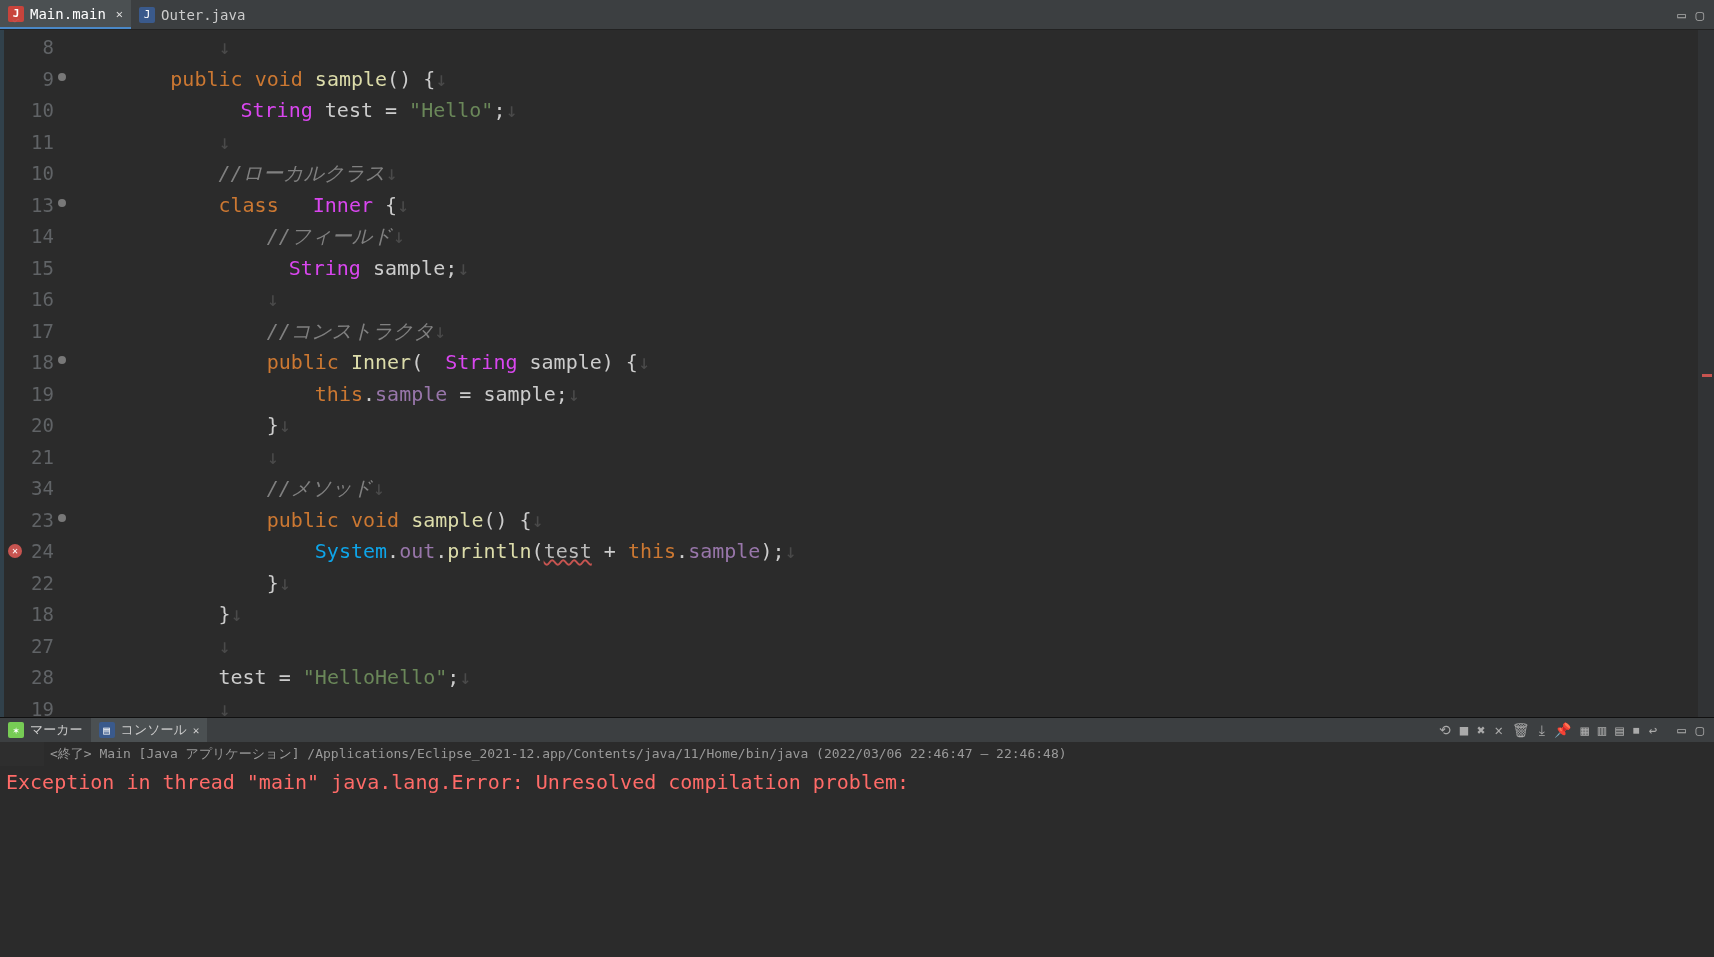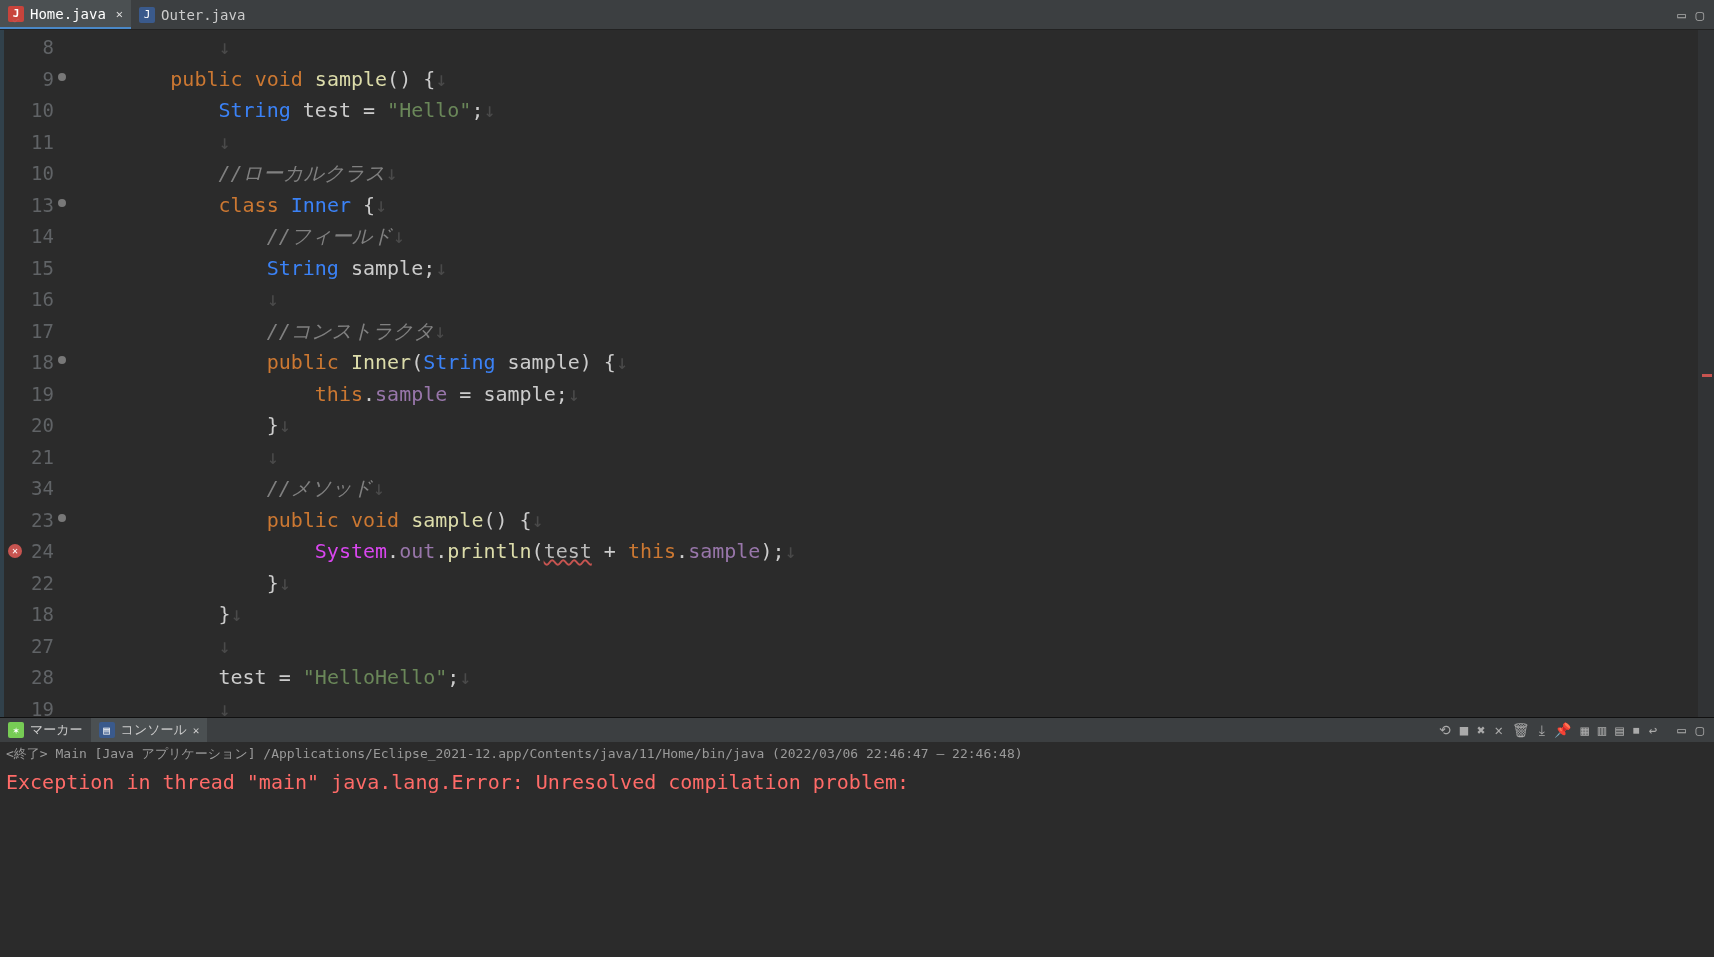--- a/index.html
+++ b/index.html
@@ -95,27 +95,27 @@
   .code {
     flex: 1;
     font-size: 20px;
     line-height: 31.5px;
     padding-top: 2px;
     padding-left: 10px;
     white-space: pre;
   }
   .code .row { height:31.5px; }
   .kw  { color:#cc7832;text-align:right; }
-  .type{ color:#3b82f6; }
+  .type{ color:#d946ef;margin-left:22px; }
   .name{ color:#dcdcaa; }
   .str { color:#6a8759; }
   .cmt { color:#808080;font-style:italic; }
   .op  { color:#cccccc; }
   .field{color:#9876aa;}
-  .sys { color:#d946ef; }
+  .sys { color:#0ea5e9; }
   .err { text-decoration: underline wavy #c75450; }
   .pil { color:#4a4a4a; } 
   .ovr { position:absolute; right:0; top:0; bottom:0; width:16px; background:#313335;}
   .ovr .m { position:absolute; right:2px; width:10px; height:3px; background:#c75450;}
   
   .bottom {
     height: 240px;
     display: flex;
     flex-direction: column;
     background: #2e2e2e;
@@ -126,37 +126,37 @@
   }
   .btab { display:flex; align-items:center; gap:6px; padding:0 8px; height:100%; color:#ccc; cursor:pointer;}
   .btab.active { background:#4b5052; }
   .btab .close { font-size:11px; }
   .btabs .toolbar {
     margin-left:auto; display:flex; gap:9px; padding-right:10px; color:#aaa; font-size:14px;
   }
   .toolbar span { cursor:pointer; }
   .btabs .winbtns2 { display:flex; gap:10px; padding-right:10px; padding-left:10px; color:#aaa; font-size:14px;}
   .binfo {
-    font-size:13px; color:#9a9a9a; padding:3px 6px; background:#2b2b2b;
+    font-size:13px; color:#9a9a9a; padding:3px 6px; background:#2b2b2b;margin-left:44px;
   }
   .console {
     flex:1; background:#2b2b2b; padding:4px 6px; font-size:20px; line-height:24px; font-family:"Menlo","Consolas",monospace;
   }
   .console .exc { color:#ff6b68; }
   .bicon { width:16px;height:16px;display:inline-flex;align-items:center;justify-content:center;font-size:11px;border-radius:2px;}
   .bicon.marker{ background:#7c5; color:#fff;}
   .bicon.cons{ background:#3a5a8c; color:#fff;}
 </style>
 </head>
 <body>
 
 <div class="tabbar">
   <div class="tab active">
     <span class="ficon err">J</span>
-    <span>Home.java</span>
+    <span>Main.main</span>
     <span class="close">✕</span>
   </div>
   <div class="tab">
     <span class="ficon java">J</span>
     <span>Outer.java</span>
   </div>
   <div class="winbtns">
     <span>▭</span>
     <span>▢</span>
   </div>

